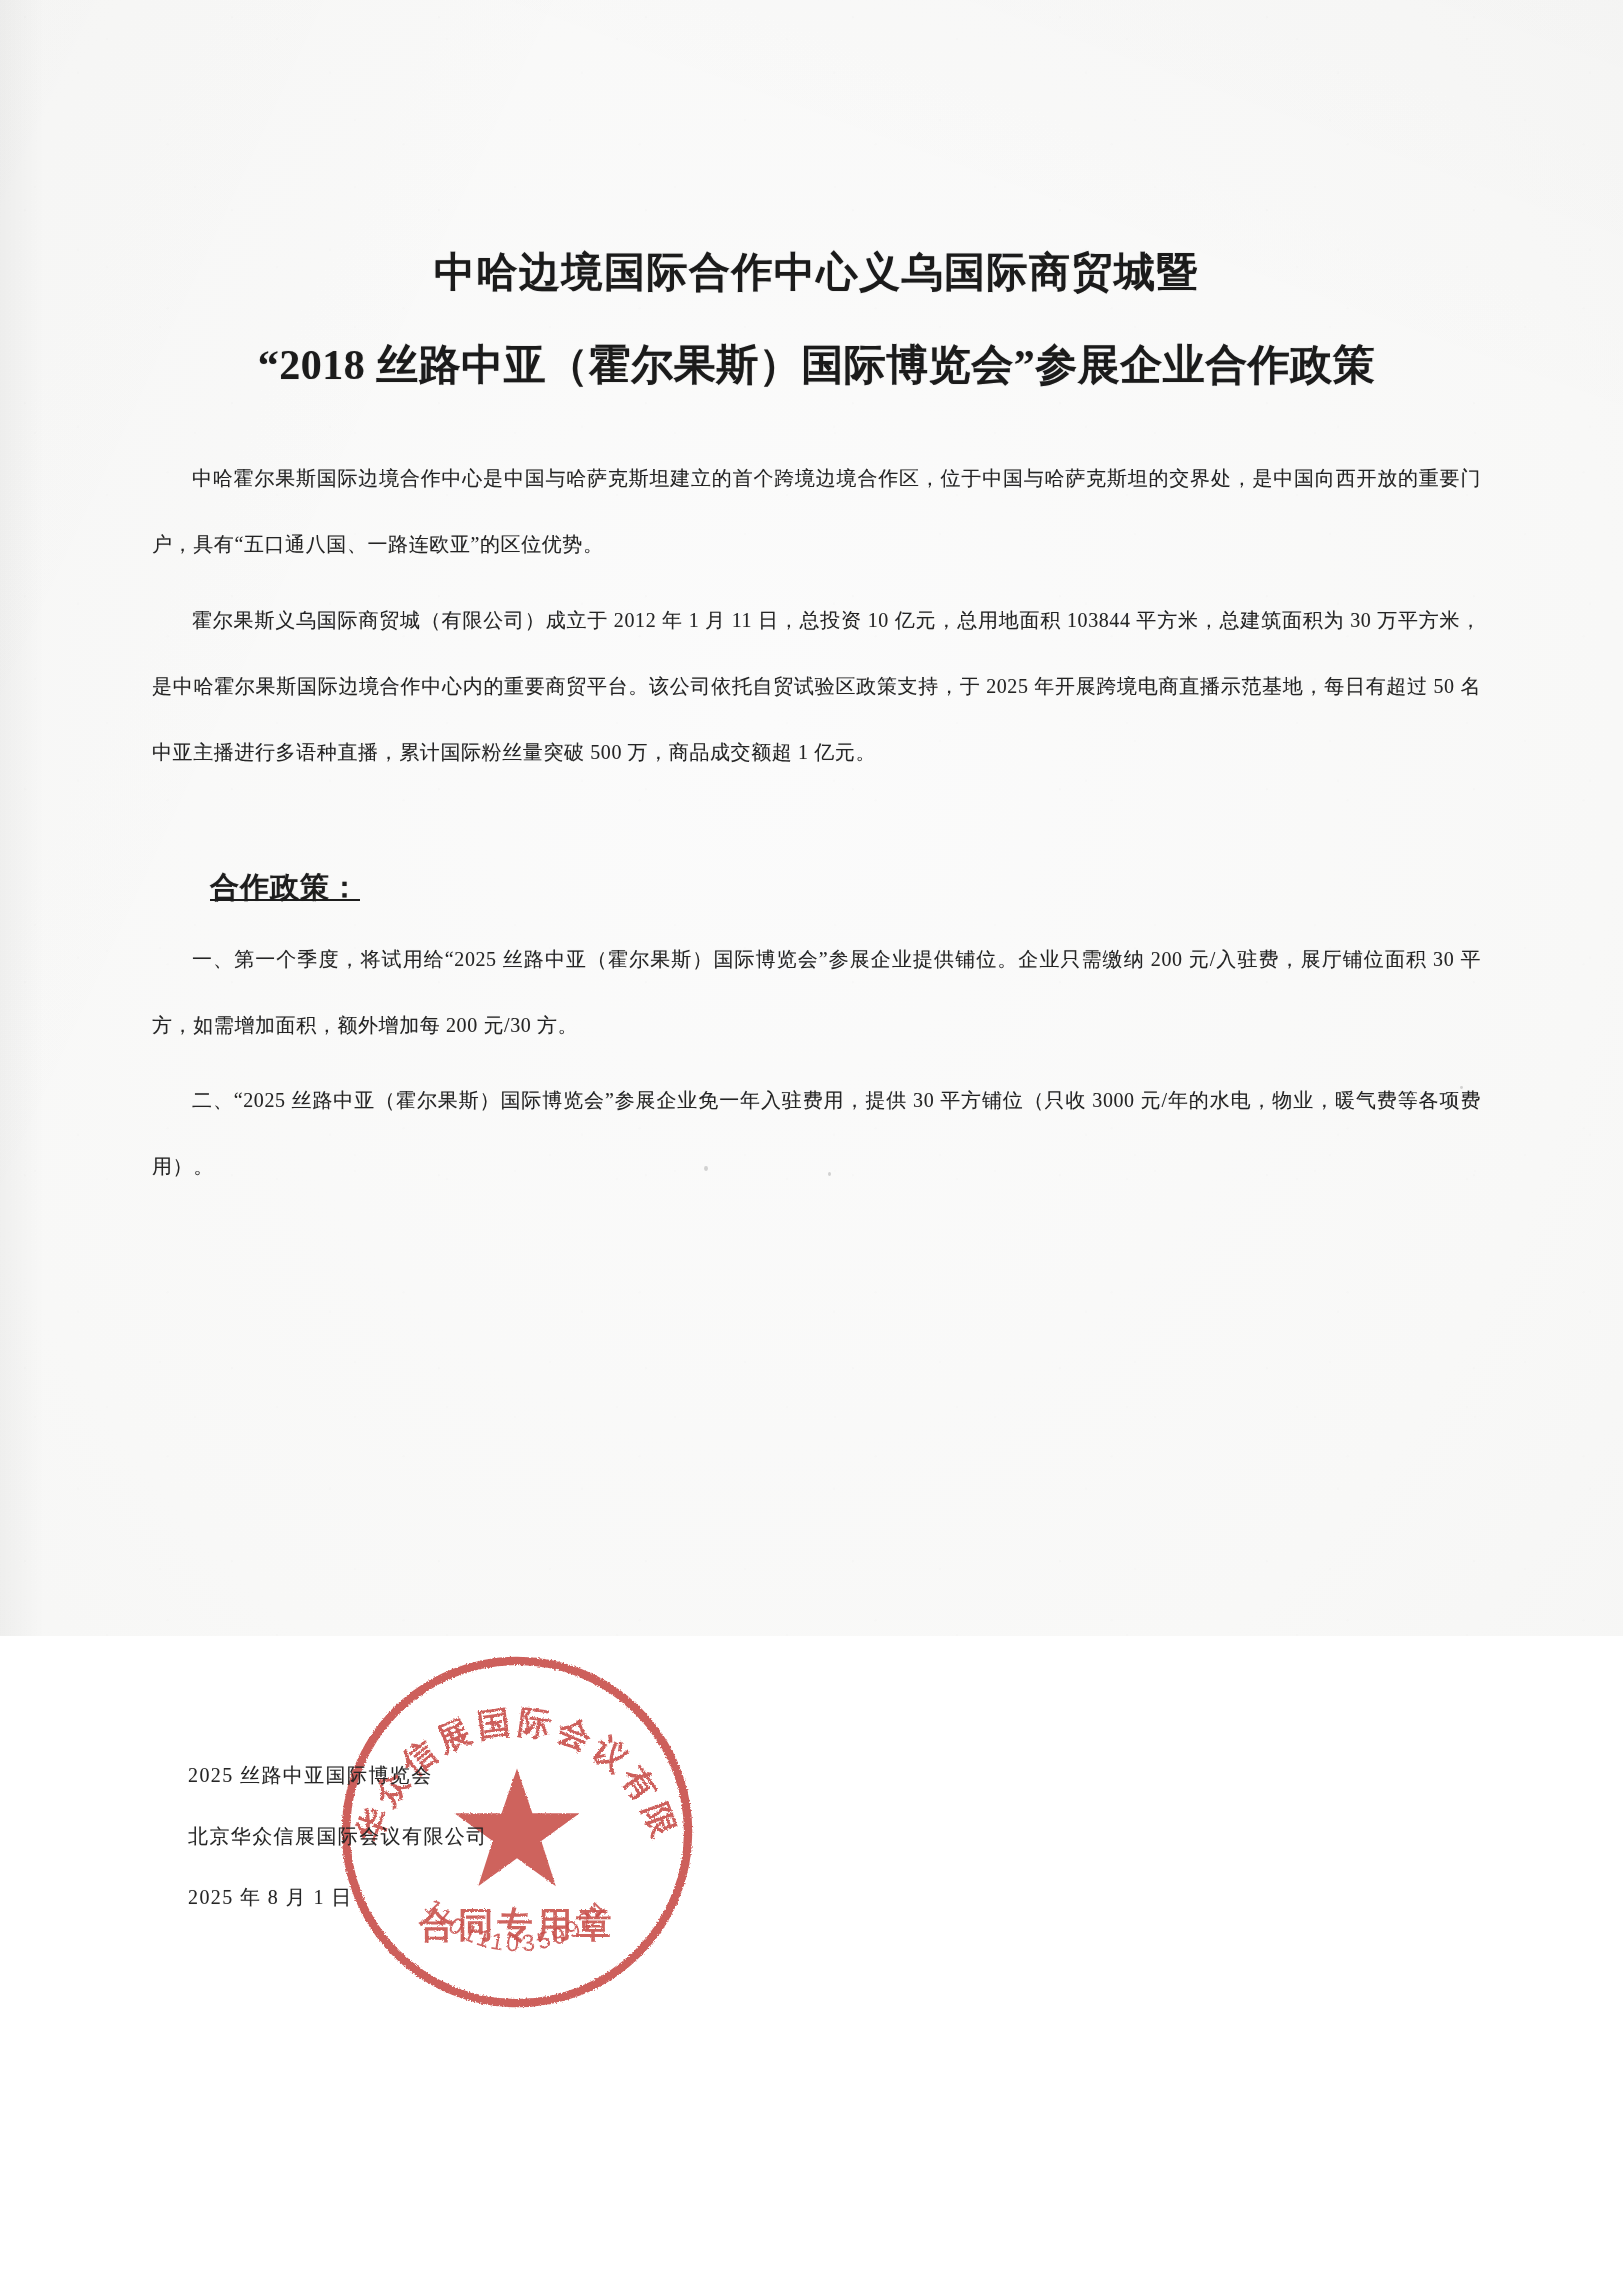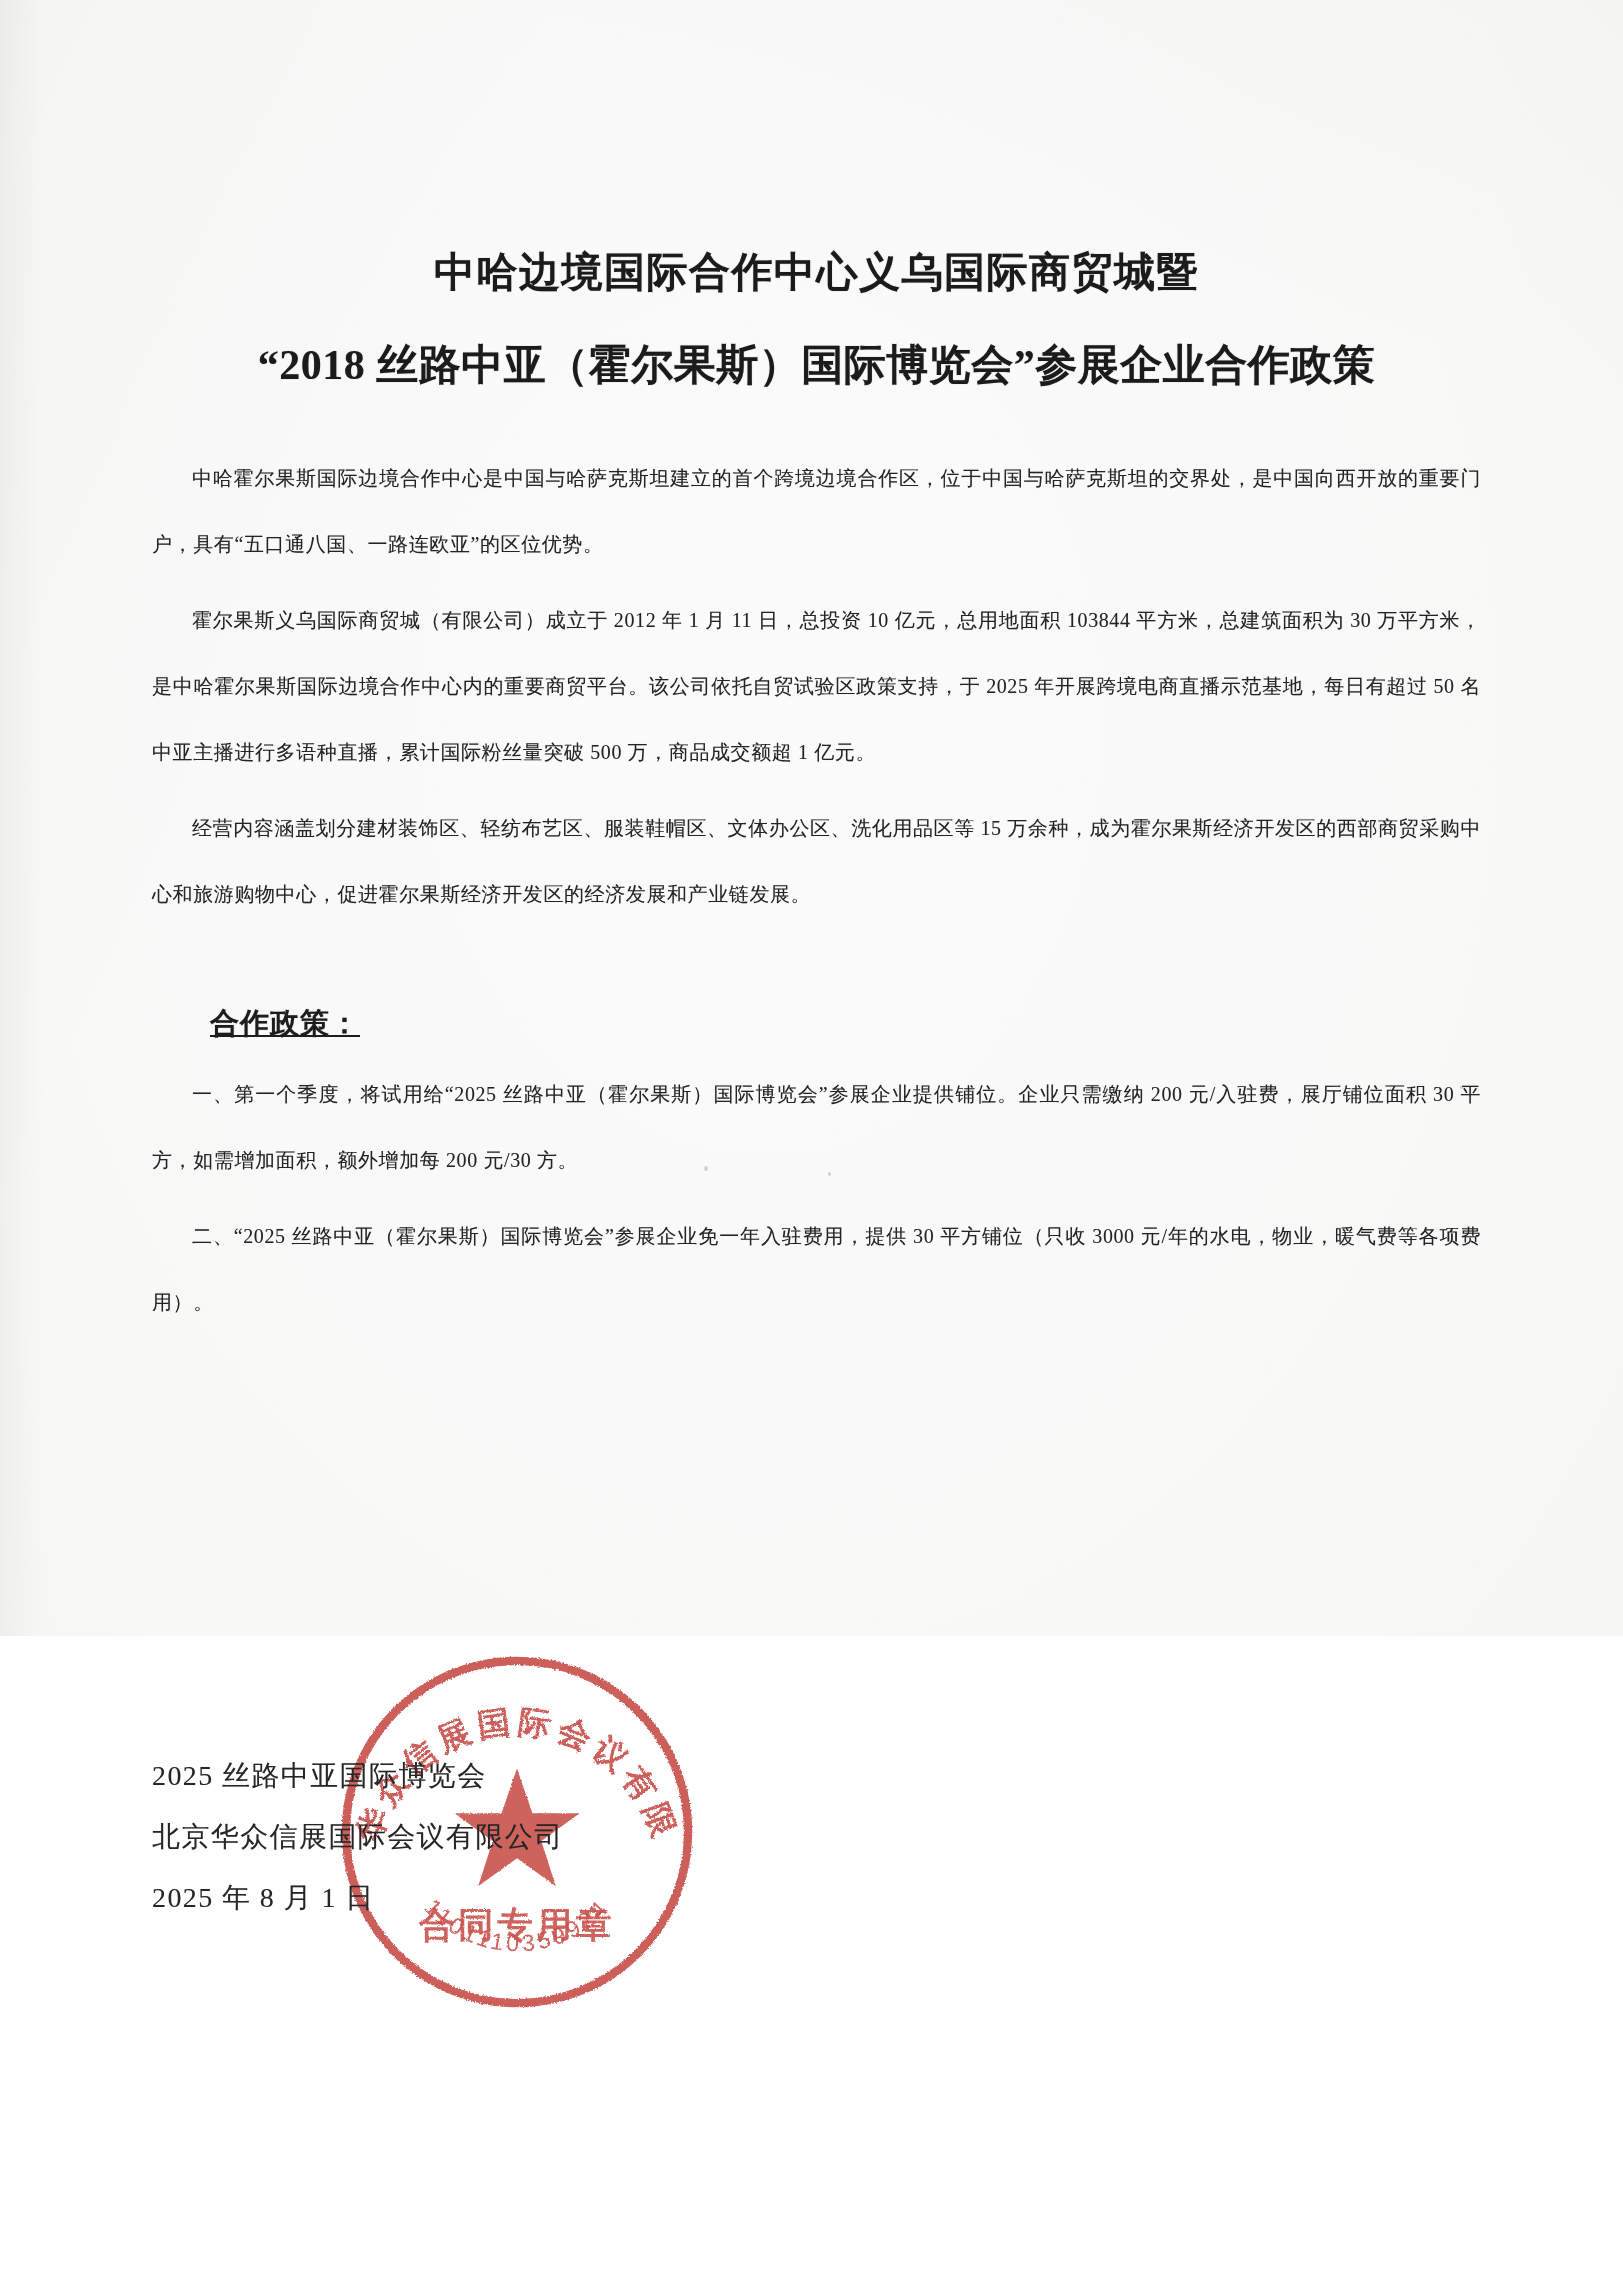--- a/index.html
+++ b/index.html
@@ -110,26 +110,27 @@
 
   
   .sign-block {
     position: absolute;
     left: 0;
     top: 1745px;
     width: 686px;
     z-index: 3;
   }
   .sign-line {
-    font-size: 28px;
+    font-size: 20px;
     line-height: 61px;
     color: #262626;
     letter-spacing: 1.4px;
     text-shadow: 0 0 0.8px rgba(0,0,0,.22);
     white-space: nowrap;
+    margin-left: 36px;
   }
 
   
   .seal {
     position: absolute;
     left: 178px;
     top: 1645px;
     width: 374px;
     height: 374px;
     z-index: 2;
@@ -161,21 +162,20 @@
   <div class="content">
 
     <div class="title-block">
       <div class="title-line">中哈边境国际合作中心义乌国际商贸城暨</div>
       <div class="title-line second">“2018 丝路中亚（霍尔果斯）国际博览会”参展企业合作政策</div>
     </div>
 
     <div class="body-block">
       <p class="para">中哈霍尔果斯国际边境合作中心是中国与哈萨克斯坦建立的首个跨境边境合作区，位于中国与哈萨克斯坦的交界处，是中国向西开放的重要门户，具有“五口通八国、一路连欧亚”的区位优势。</p>
       <p class="para">霍尔果斯义乌国际商贸城（有限公司）成立于 2012 年 1 月 11 日，总投资 10 亿元，总用地面积 103844 平方米，总建筑面积为 30 万平方米，是中哈霍尔果斯国际边境合作中心内的重要商贸平台。该公司依托自贸试验区政策支持，于 2025 年开展跨境电商直播示范基地，每日有超过 50 名中亚主播进行多语种直播，累计国际粉丝量突破 500 万，商品成交额超 1 亿元。</p>
-      <p class="para last-of-group">经营内容涵盖划分建材装饰区、轻纺布艺区、服装鞋帽区、文体办公区、洗化用品区等 15 万余种，成为霍尔果斯经济开发区的西部商贸采购中心和旅游购物中心，促进霍尔果斯经济开发区的经济发展和产业链发展。</p>
 
       <div class="gap-before-policy"></div>
 
       <p class="policy-heading">合作政策：</p>
 
       <p class="para">一、第一个季度，将试用给“2025 丝路中亚（霍尔果斯）国际博览会”参展企业提供铺位。企业只需缴纳 200 元/入驻费，展厅铺位面积 30 平方，如需增加面积，额外增加每 200 元/30 方。</p>
       <p class="para">二、“2025 丝路中亚（霍尔果斯）国际博览会”参展企业免一年入驻费用，提供 30 平方铺位（只收 3000 元/年的水电，物业，暖气费等各项费用）。</p>
     </div>
 
     <div class="seal">

